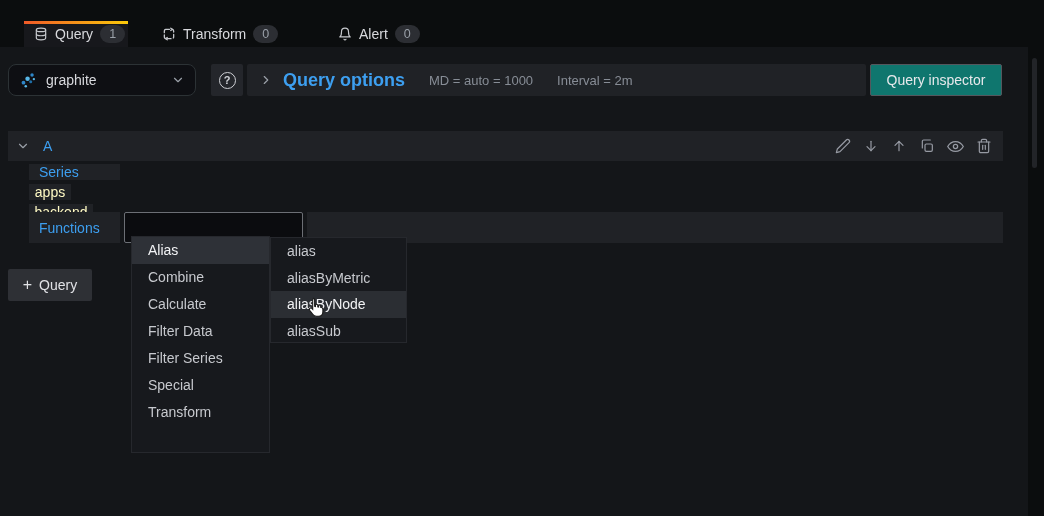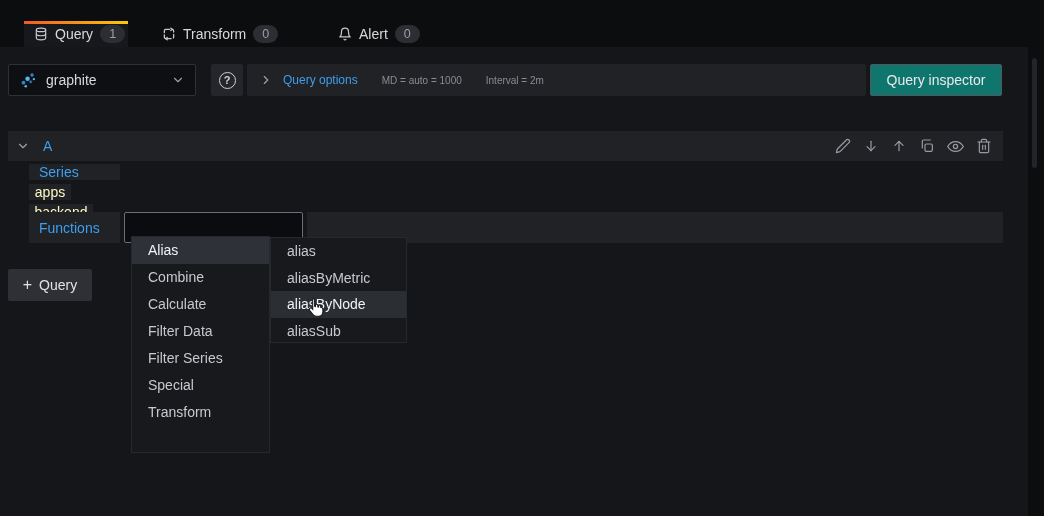--- a/index.html
+++ b/index.html
@@ -25,31 +25,31 @@
   .tab-alert{left:328px;}
 
   
   .content{position:absolute;top:47px;left:0;width:1028px;height:469px;background:#141619;}
   .scroll-thumb{position:absolute;left:1032px;top:58px;width:5px;height:110px;background:#222428;border-radius:3px;}
 
   .rowbox{background:#202226;box-sizing:border-box;}
 
   
   .ds-picker{position:absolute;left:8px;top:17px;width:188px;height:32px;background:#0e0f13;
-     border:1px solid #2c3235;border-radius:2px;display:flex;align-items:center;gap:9px;
+     border:1px solid #2c3235;border-radius:8px;display:flex;align-items:center;gap:9px;
      padding:0 10px;box-sizing:border-box;color:#d8d9dd;font-size:14px;cursor:pointer;}
   .ds-picker .spacer{flex:1;}
   .help-btn{position:absolute;left:211px;top:17px;width:32px;height:32px;background:#24262b;
      border:none;border-radius:2px;display:flex;align-items:center;justify-content:center;cursor:pointer;}
   .qmark{width:17px;height:17px;border:1.5px solid #cfd1d6;border-radius:50%;color:#cfd1d6;
      font-size:11px;font-weight:bold;display:flex;align-items:center;justify-content:center;box-sizing:border-box;}
   .options-bar{position:absolute;left:247px;top:17px;width:619px;height:32px;border-radius:2px;
      display:flex;align-items:center;padding:0 12px;gap:10px;cursor:pointer;}
-  .qo-label{color:#3d9ff0;font-size:12px;font-weight:400;}
-  .qo-meta{color:#878d96;font-size:10px;margin-left:14px;}
+  .qo-label{color:#3d9ff0;font-size:18px;font-weight:700;}
+  .qo-meta{color:#878d96;font-size:13px;margin-left:14px;}
   .inspector-btn{position:absolute;left:870px;top:17px;width:132px;height:32px;background:#0f766e;
      border:1px solid #54575d;border-radius:2px;color:#e8e9ec;font-size:14px;font-weight:500;
      font-family:inherit;cursor:pointer;}
 
   
   .q-header{position:absolute;left:8px;top:84px;width:995px;height:30px;display:flex;align-items:center;
      padding:0 11px 0 8px;}
   .refid{color:#3d9ff0;font-size:14px;font-weight:500;margin-left:13px;}
   .q-header .spacer{flex:1;}
   .q-actions{display:flex;align-items:center;gap:12px;color:#969aa3;}

